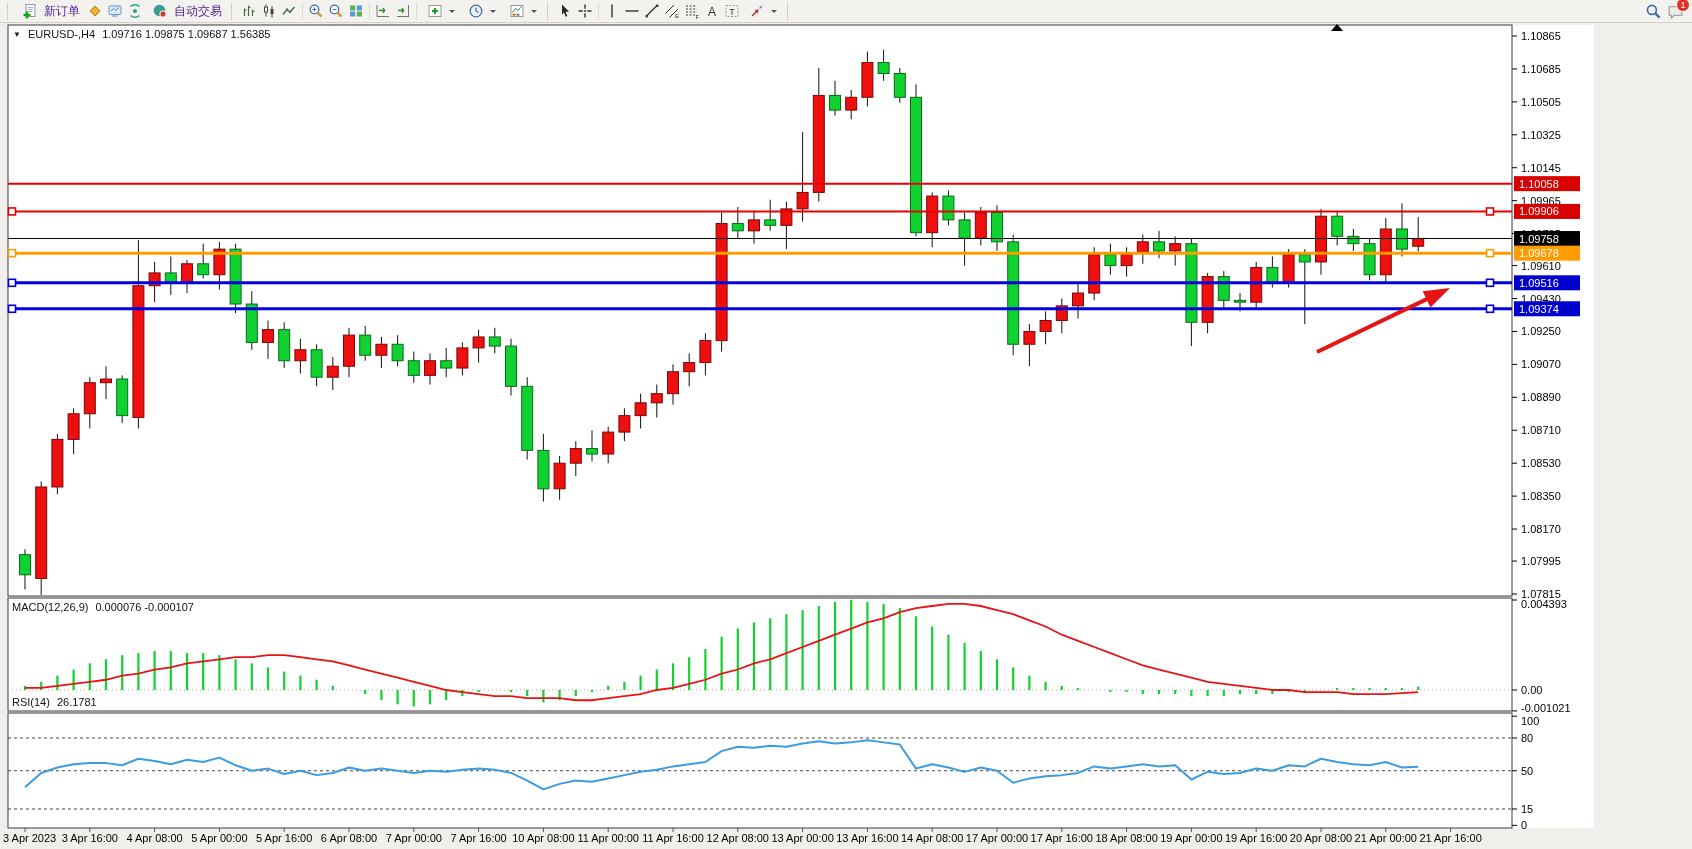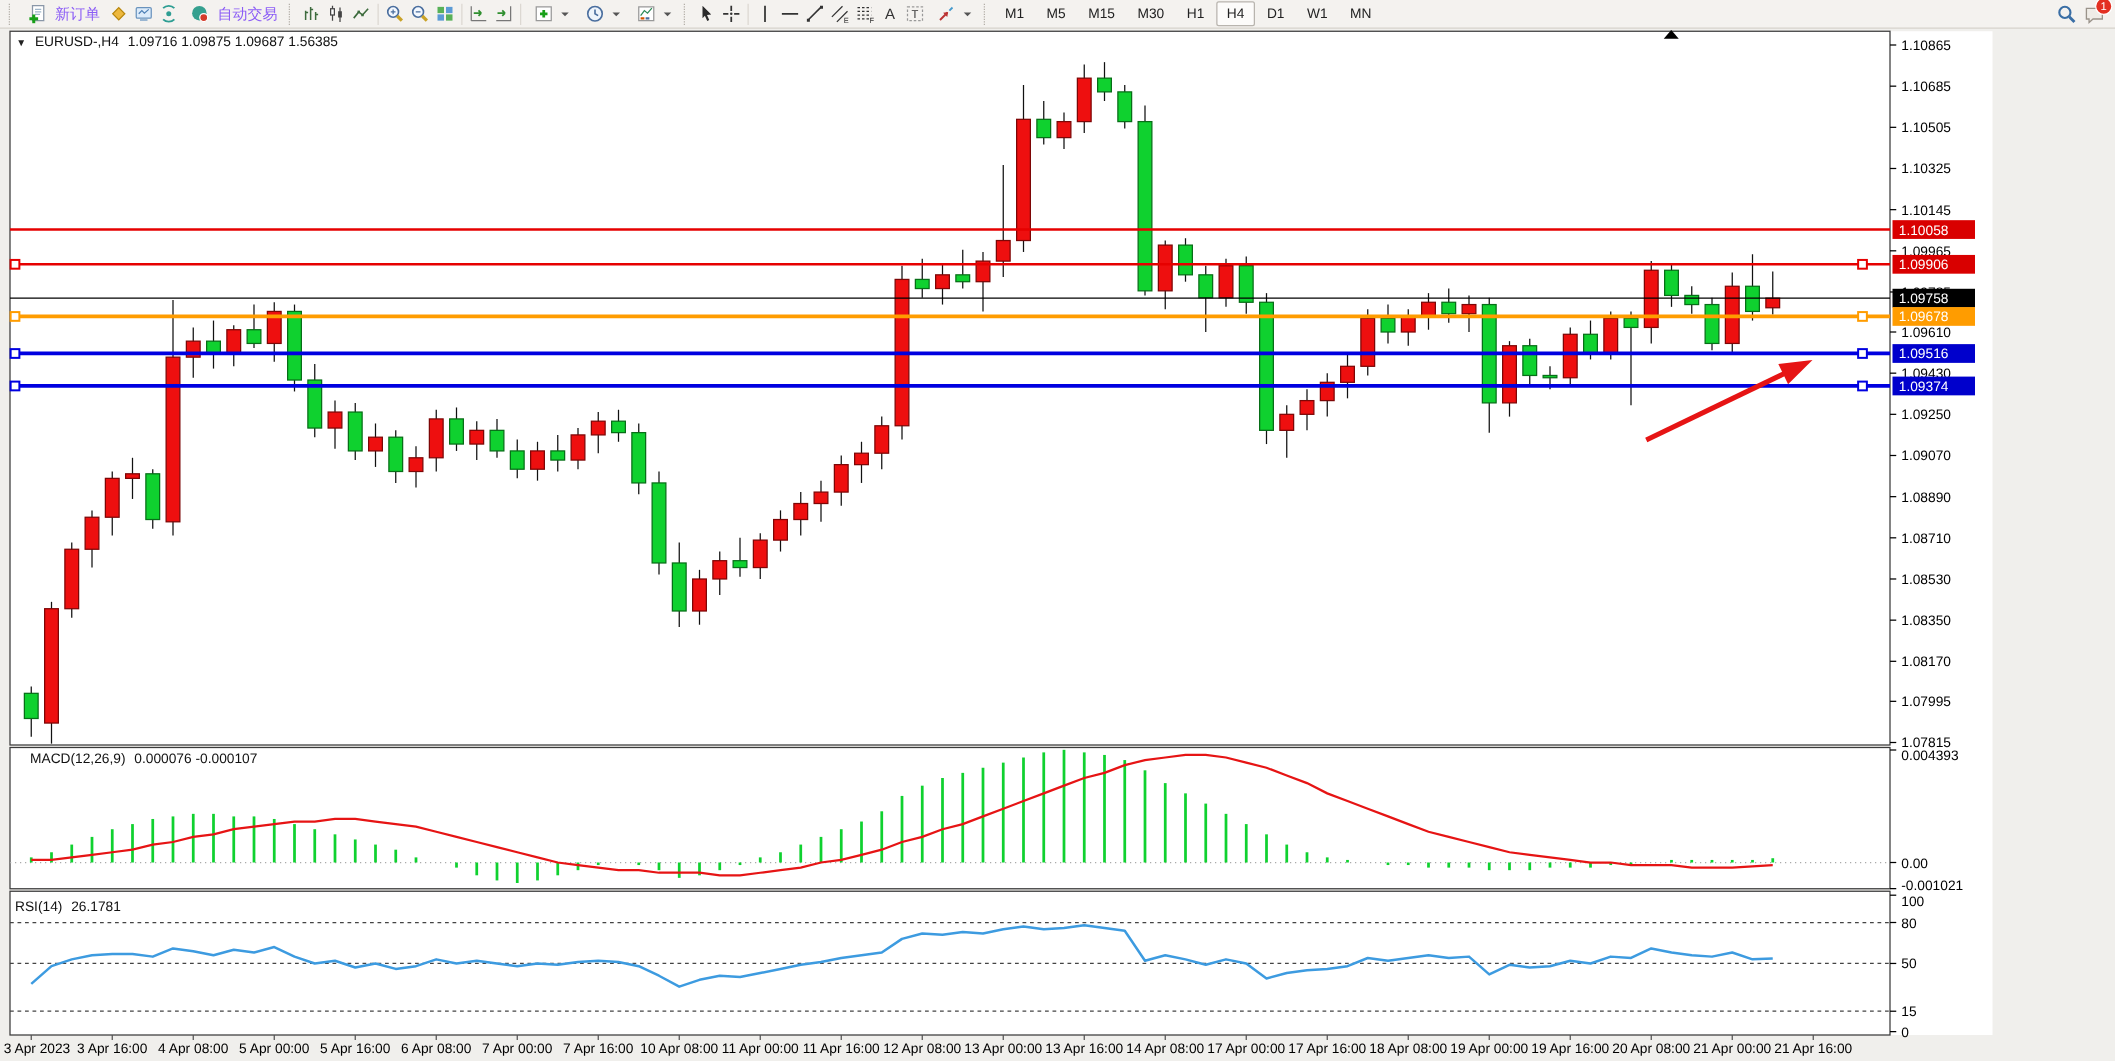--- a/index.html
+++ b/index.html
@@ -1,20 +1,20 @@
 <!DOCTYPE html>
 <html><head>
 <meta charset="utf-8">
 <style>
   html,body{margin:0;padding:0}
   body{width:1692px;height:849px;background:#f0efec;font-family:"Liberation Sans",sans-serif;position:relative;overflow:hidden}
   #toolbar{position:absolute;left:0;top:0;width:100%;height:23px;background:#f4f2ef;border-bottom:1px solid #d6d2cc;display:flex;align-items:center;padding:0 3px;box-sizing:border-box;z-index:10}
   .tb-btn{display:flex;align-items:center;gap:4px;height:20px;padding:0 5px;border-radius:2px;cursor:default}
   .tb-ico{width:20px;height:20px;display:flex;align-items:center;justify-content:center}
-  .tb-label{font-size:12px;color:#8b5cf6;white-space:nowrap}
+  .tb-label{font-size:12px;color:#4c1d95;white-space:nowrap}
   .sep{width:1px;height:17px;background:#dcd8d2;margin:0 3px}
   .grip{width:3px;height:17px;border-left:1px dotted #b3afa8;margin:0 4px}
   .caret{width:0;height:0;border:3px solid transparent;border-top-color:#555;margin:4px 1px 0 0}
   #tf-group{display:flex;align-items:center}
   .tf{font-size:11px;color:#222;padding:3px 7px;margin:0 1px;border:1px solid transparent;border-radius:2px}
   .tf.active{background:#fcfbfa;border-color:#b8b4ae}
   .tb-right{margin-left:auto;display:flex;align-items:center;gap:2px;padding-right:4px}
   .badge{position:absolute;top:-3px;right:-5px;background:#e33022;color:#fff;font-size:9px;min-width:12px;height:12px;border-radius:7px;display:flex;align-items:center;justify-content:center;border:1px solid #fff}
   .chat-wrap{position:relative}
   #chart-svg{position:absolute;left:0;top:0;z-index:1}
@@ -217,31 +217,20 @@
         <svg width="16" height="16" viewBox="0 0 16 16">
           <path d="M3 13L9 7" stroke="#b33" stroke-width="1.5"></path>
           <path d="M9.5 6.5l-4 .7 3.3 3.3z" fill="#b33"></path>
           <path d="M13 3l-2.5 2.5" stroke="#49c" stroke-width="1.5"></path>
         </svg>
       </span>
       <span class="caret"></span>
     </div>
 
   <div class="grip"></div>
-  <div id="tf-group">
-      <div class="tf">M1</div>
-      <div class="tf">M5</div>
-      <div class="tf">M15</div>
-      <div class="tf">M30</div>
-      <div class="tf">H1</div>
-      <div class="tf active">H4</div>
-      <div class="tf">D1</div>
-      <div class="tf">W1</div>
-      <div class="tf">MN</div>
-    </div>
 
   <div class="tb-right">
     <div class="tb-ico">
         <svg width="17" height="17" viewBox="0 0 16 16">
           <circle cx="6.5" cy="6.5" r="4.2" fill="none" stroke="#3a6ea5" stroke-width="1.6"></circle>
           <path d="M9.8 9.8l3.9 3.9" stroke="#3a6ea5" stroke-width="2.2"></path>
         </svg>
       </div>
     <div class="chat-wrap tb-ico">
       <svg width="17" height="17" viewBox="0 0 16 16">
@@ -693,20 +682,20 @@
       <line x1="1450.6" y1="828" x2="1450.6" y2="832" stroke="#555"></line>
       <text x="1450.6" y="842" text-anchor="middle" font-size="11" fill="#000000">21 Apr 16:00</text>
     </g>
   </svg>
 
 <div class="ov" style="left:13px;top:28px">
   <span class="tri">▼</span>
   <span>EURUSD-,H4</span>
   <span>1.09716 1.09875 1.09687 1.56385</span>
 </div>
-<div class="ov" style="left:24px;top:601px">
+<div class="ov" style="left:12px;top:601px">
   <span>MACD(12,26,9)</span>
   <span>0.000076 -0.000107</span>
 </div>
-<div class="ov" style="left:12px;top:720px">
+<div class="ov" style="left:12px;top:696px">
   <span>RSI(14)</span>
   <span>26.1781</span>
 </div>
 
 </body></html>

